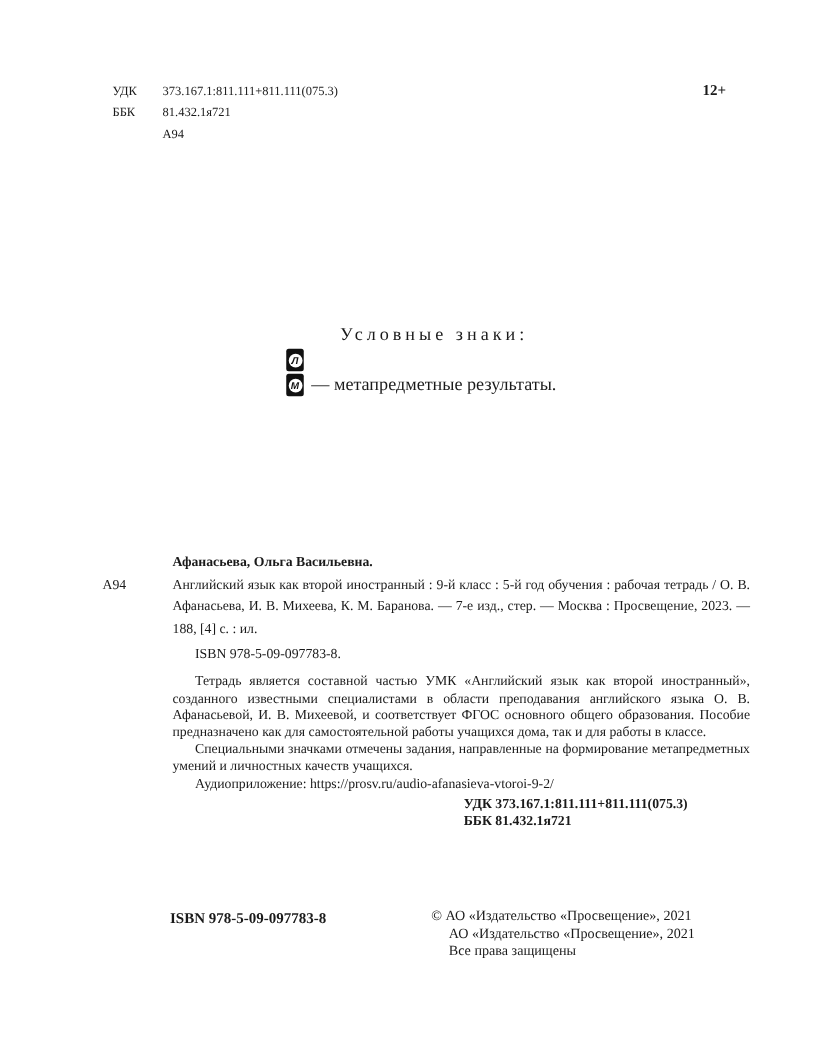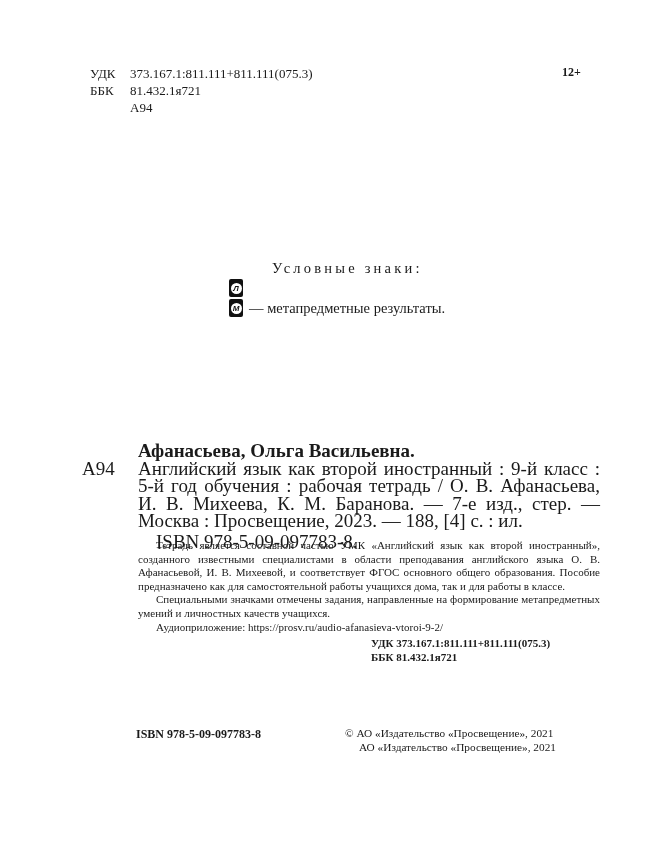--- a/index.html
+++ b/index.html
@@ -1,31 +1,31 @@
 <!DOCTYPE html>
 <html><head>
 <meta charset="utf-8">
 <style>
   html, body { margin:0; padding:0; background:#ffffff; }
   body { width:650px; height:850px; position:relative; overflow:hidden; color:#1a1a1a;
          font-family:"Liberation Serif","DejaVu Serif",serif; }
   .abs { position:absolute; }
-  .hdr { font-size:13px; line-height:17px; }
+  .hdr { font-size:10px; line-height:17px; }
   .hdr .row { display:flex; white-space:nowrap; }
   .hdr .k { width:40px; }
   .age { font-size:12px; font-weight:bold; }
   .legend { font-size:14.5px; line-height:22px; }
   .legend .title { letter-spacing:3.2px; padding-left:43px; }
   .legend .row { display:flex; align-items:center; white-space:nowrap; }
   .badge { width:14px; height:18px; background:#111; border-radius:2px; display:inline-flex;
            align-items:center; justify-content:center; margin-right:6px; }
   .badge span { width:11px; height:11px; border-radius:50%; background:#fff; color:#111;
                 font-size:8px; font-style:italic; font-weight:bold; line-height:11px;
                 text-align:center; font-family:"Liberation Sans",sans-serif; }
-  .bib { font-size:19px; line-height:17.5px; }
+  .bib { font-size:11px; line-height:17.5px; }
   .bib .author { font-weight:bold; padding-left:56px; }
   .bib .entry { position:relative; padding-left:56px; text-align:justify; }
   .bib .code { position:absolute; left:0; top:0; }
   .bib .isbn { padding-left:74px; margin-top:3px; }
   .annot { font-size:11px; line-height:13.6px; text-align:justify; }
   .annot p { margin:0; text-indent:18px; }
   .codes2 { font-size:11px; font-weight:bold; line-height:14px; }
   .isbn2 { font-size:12px; font-weight:bold;margin-left:44px; }
   .copy { font-size:11.3px; line-height:14.2px; }
   .copy .ind { padding-left:14px; }
@@ -83,13 +83,14 @@
 <div class="abs codes2" style="left:371px; top:636px;">
   <div>УДК 373.167.1:811.111+811.111(075.3)</div>
   <div>ББК 81.432.1я721</div>
 </div>
 
 <div class="abs isbn2" style="left:92px; top:727px;">ISBN 978-5-09-097783-8</div>
 
 <div class="abs copy" style="left:345px; top:726px;">
   <div>© АО «Издательство «Просвещение», 2021</div>
   <div class="ind">АО «Издательство «Просвещение», 2021</div>
+  <div class="ind">Все права защищены</div>
 </div>
 
 </body></html>

